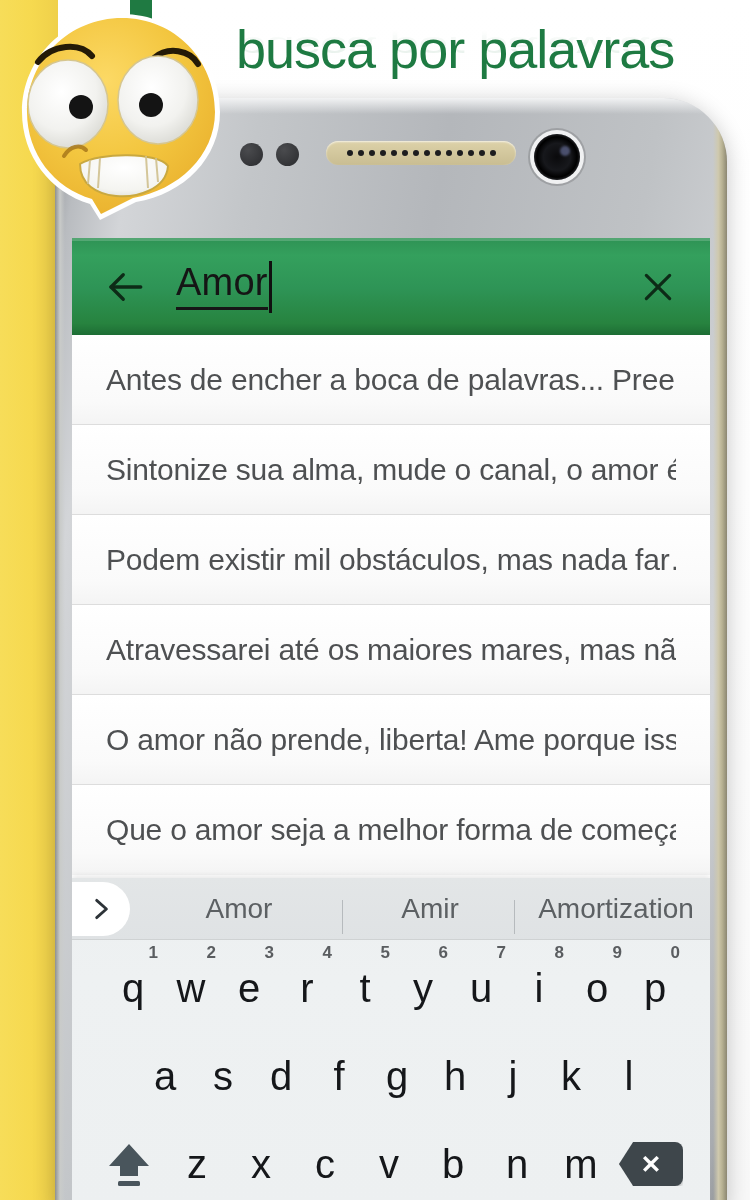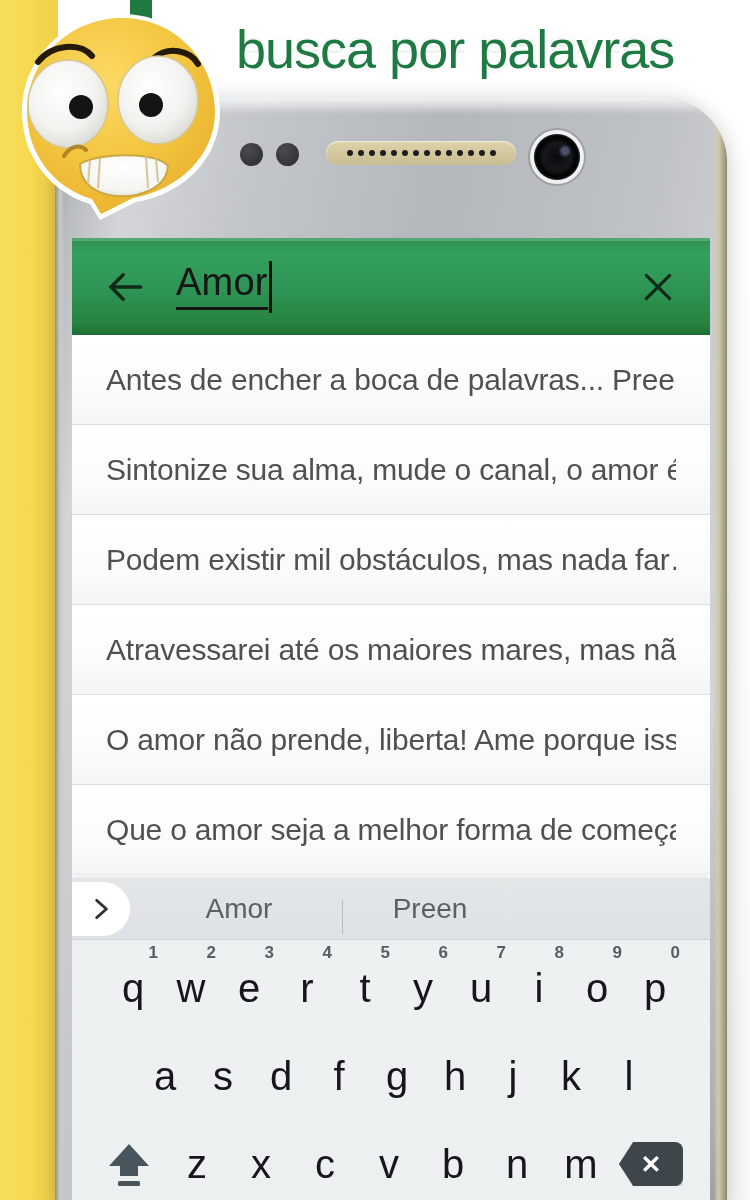--- a/index.html
+++ b/index.html
@@ -290,21 +290,22 @@
       <div class="keyboard">
 
         <div class="suggestions">
           <div class="sugg-expand">
             <svg viewBox="0 0 24 24" fill="none" stroke="#2d3338" stroke-width="2.6" stroke-linecap="round" stroke-linejoin="round">
               <polyline points="8,4 17,12 8,20"></polyline>
             </svg>
           </div>
           <div class="sugg-items">
             <div class="sugg s1">Amor</div>
-            <div class="sugg s2">Preen</div>
+            <div class="sugg s2">Amir</div>
+            <div class="sugg s3">Amortization</div>
           </div>
 
         </div>
 
         <div class="kb-rows">
 
           <div class="kb-row r1">
             <div class="key">
               <span class="alt">1</span>
               <span>q</span>

